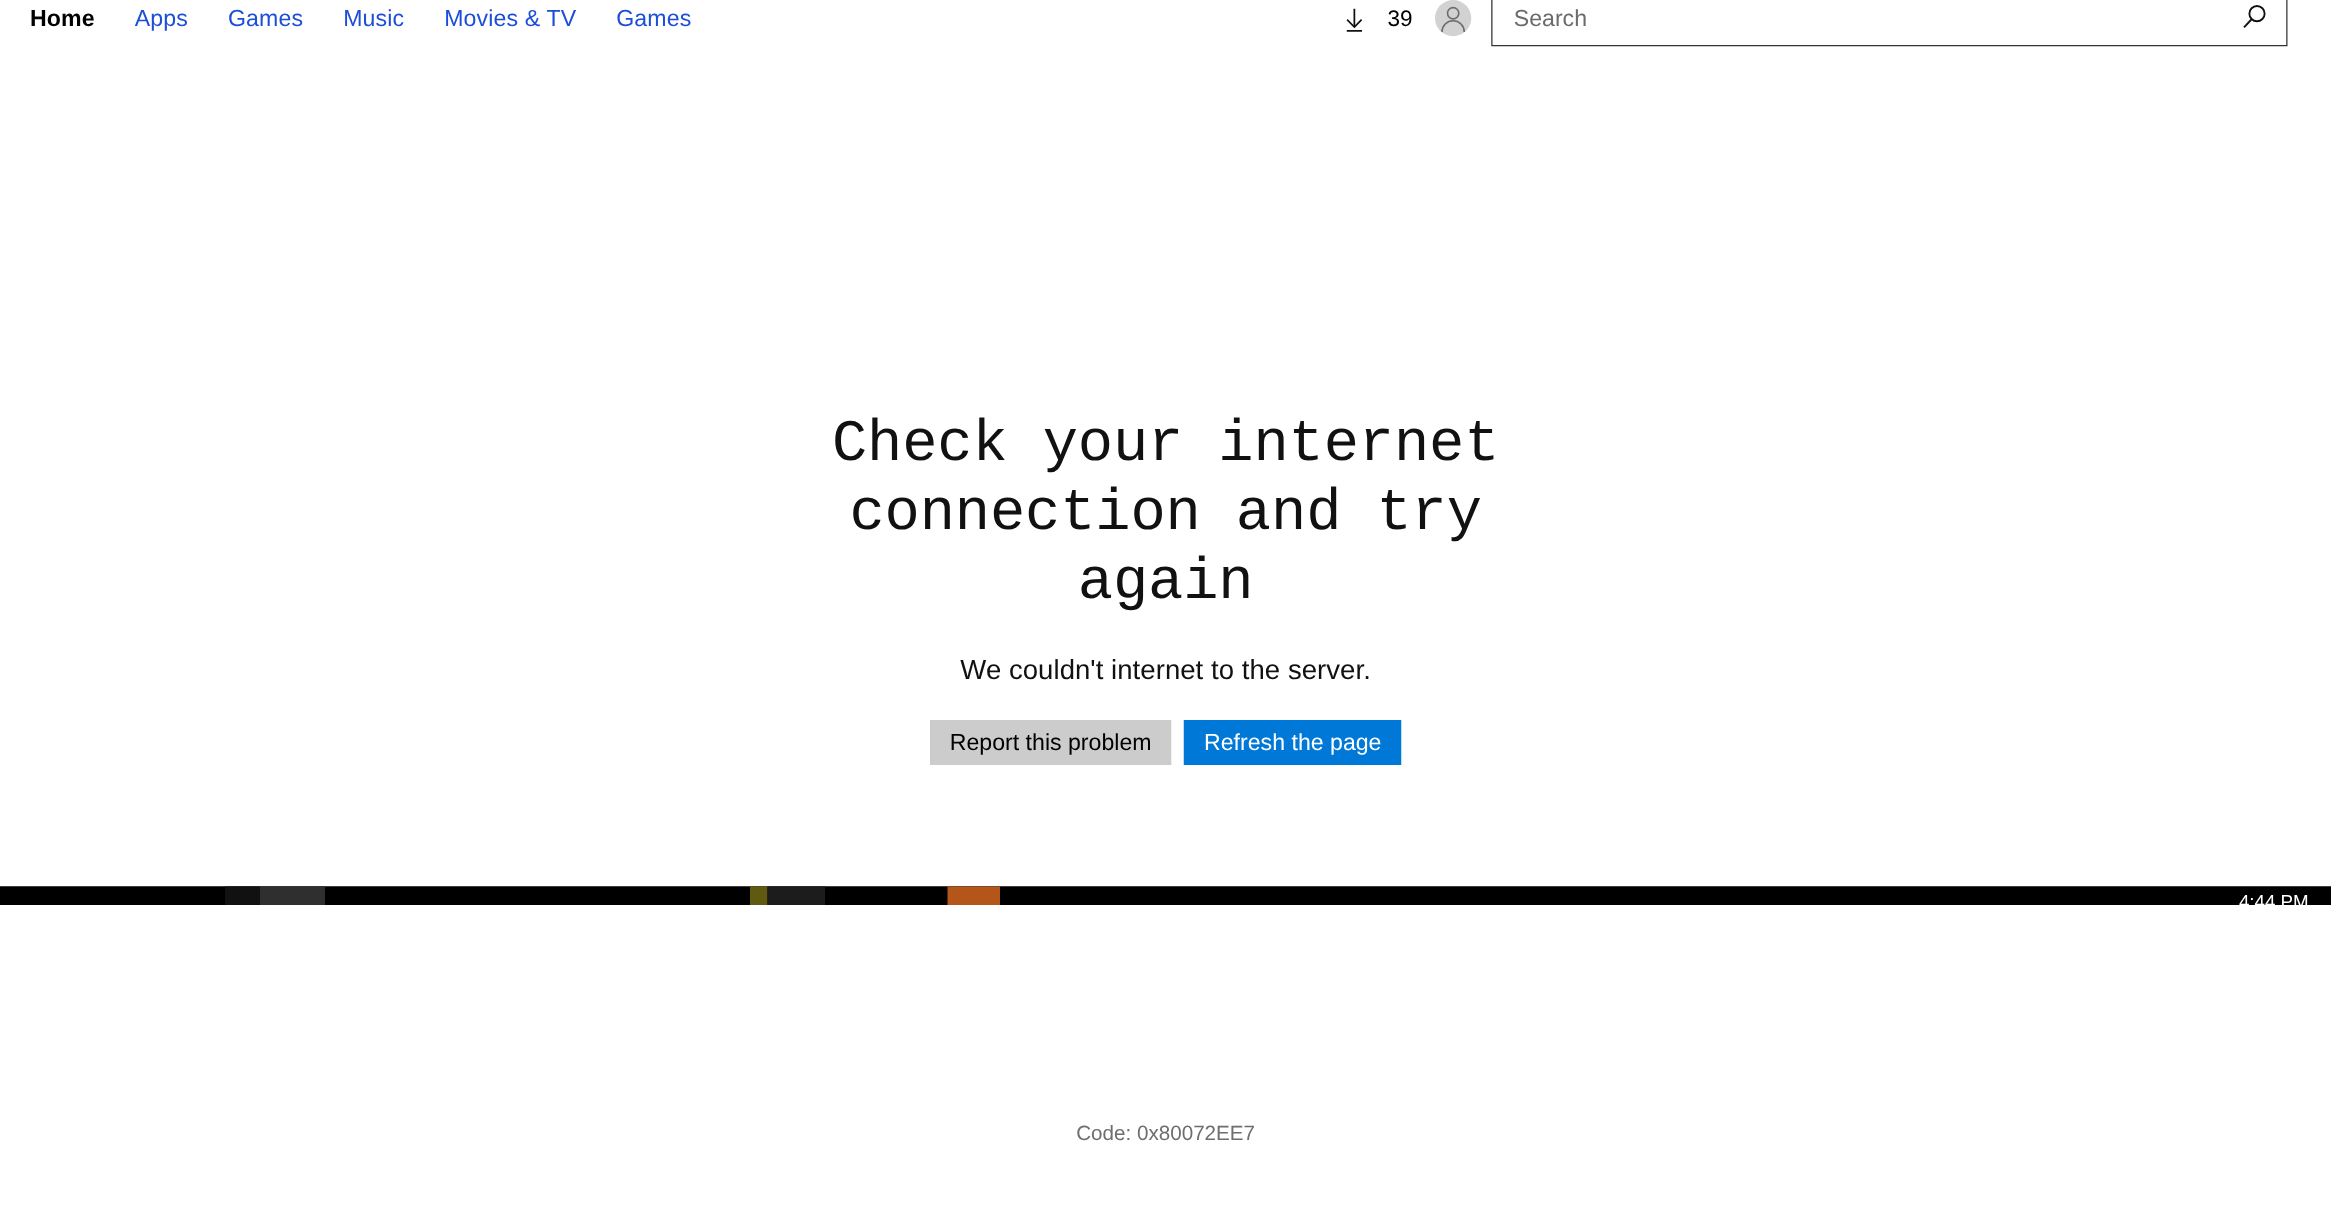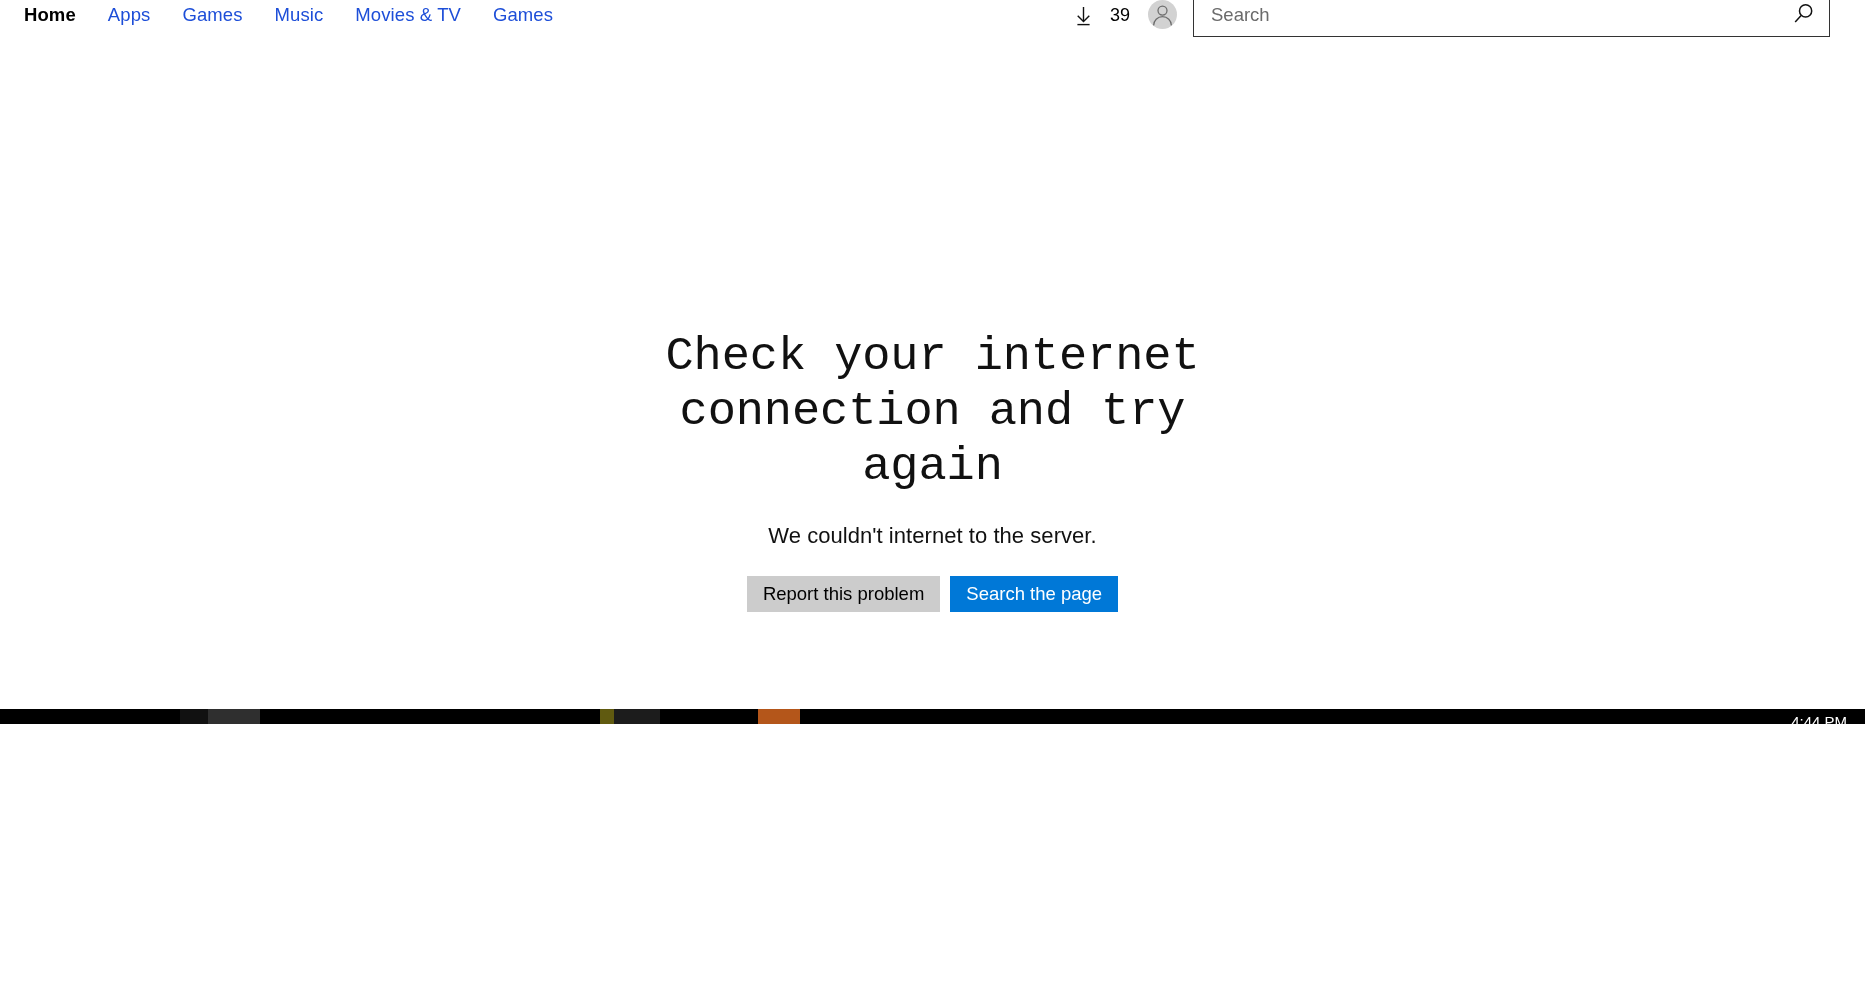--- a/index.html
+++ b/index.html
@@ -267,25 +267,26 @@
   </div>
 
   <div class="error-area">
 
     <h1 class="error-title">Check your internet connection and try again</h1>
 
     <p class="error-sub">We couldn't internet to the server.</p>
 
     <div class="error-buttons">
       <button class="btn btn-secondary">Report this problem</button>
-      <button class="btn btn-primary">Search the page</button>
+      <button class="btn btn-primary">Refresh the page</button>
     </div>
   </div>
 
   <div class="error-codes">
+    <div>Code: 0x80072EE7</div>
   </div>
 
   <div class="taskbar">
     <div class="tb-seg" style="left:180px;width:28px;background:#111111;"></div>
     <div class="tb-seg" style="left:208px;width:52px;background:#2f2f2f;"></div>
     <div class="tb-seg" style="left:600px;width:14px;background:#605a10;"></div>
     <div class="tb-seg" style="left:614px;width:46px;background:#1c1c1c;"></div>
     <div class="tb-seg" style="left:758px;width:42px;background:#b4561a;"></div>
     <div class="tb-clock">4:44 PM</div>
   </div>

